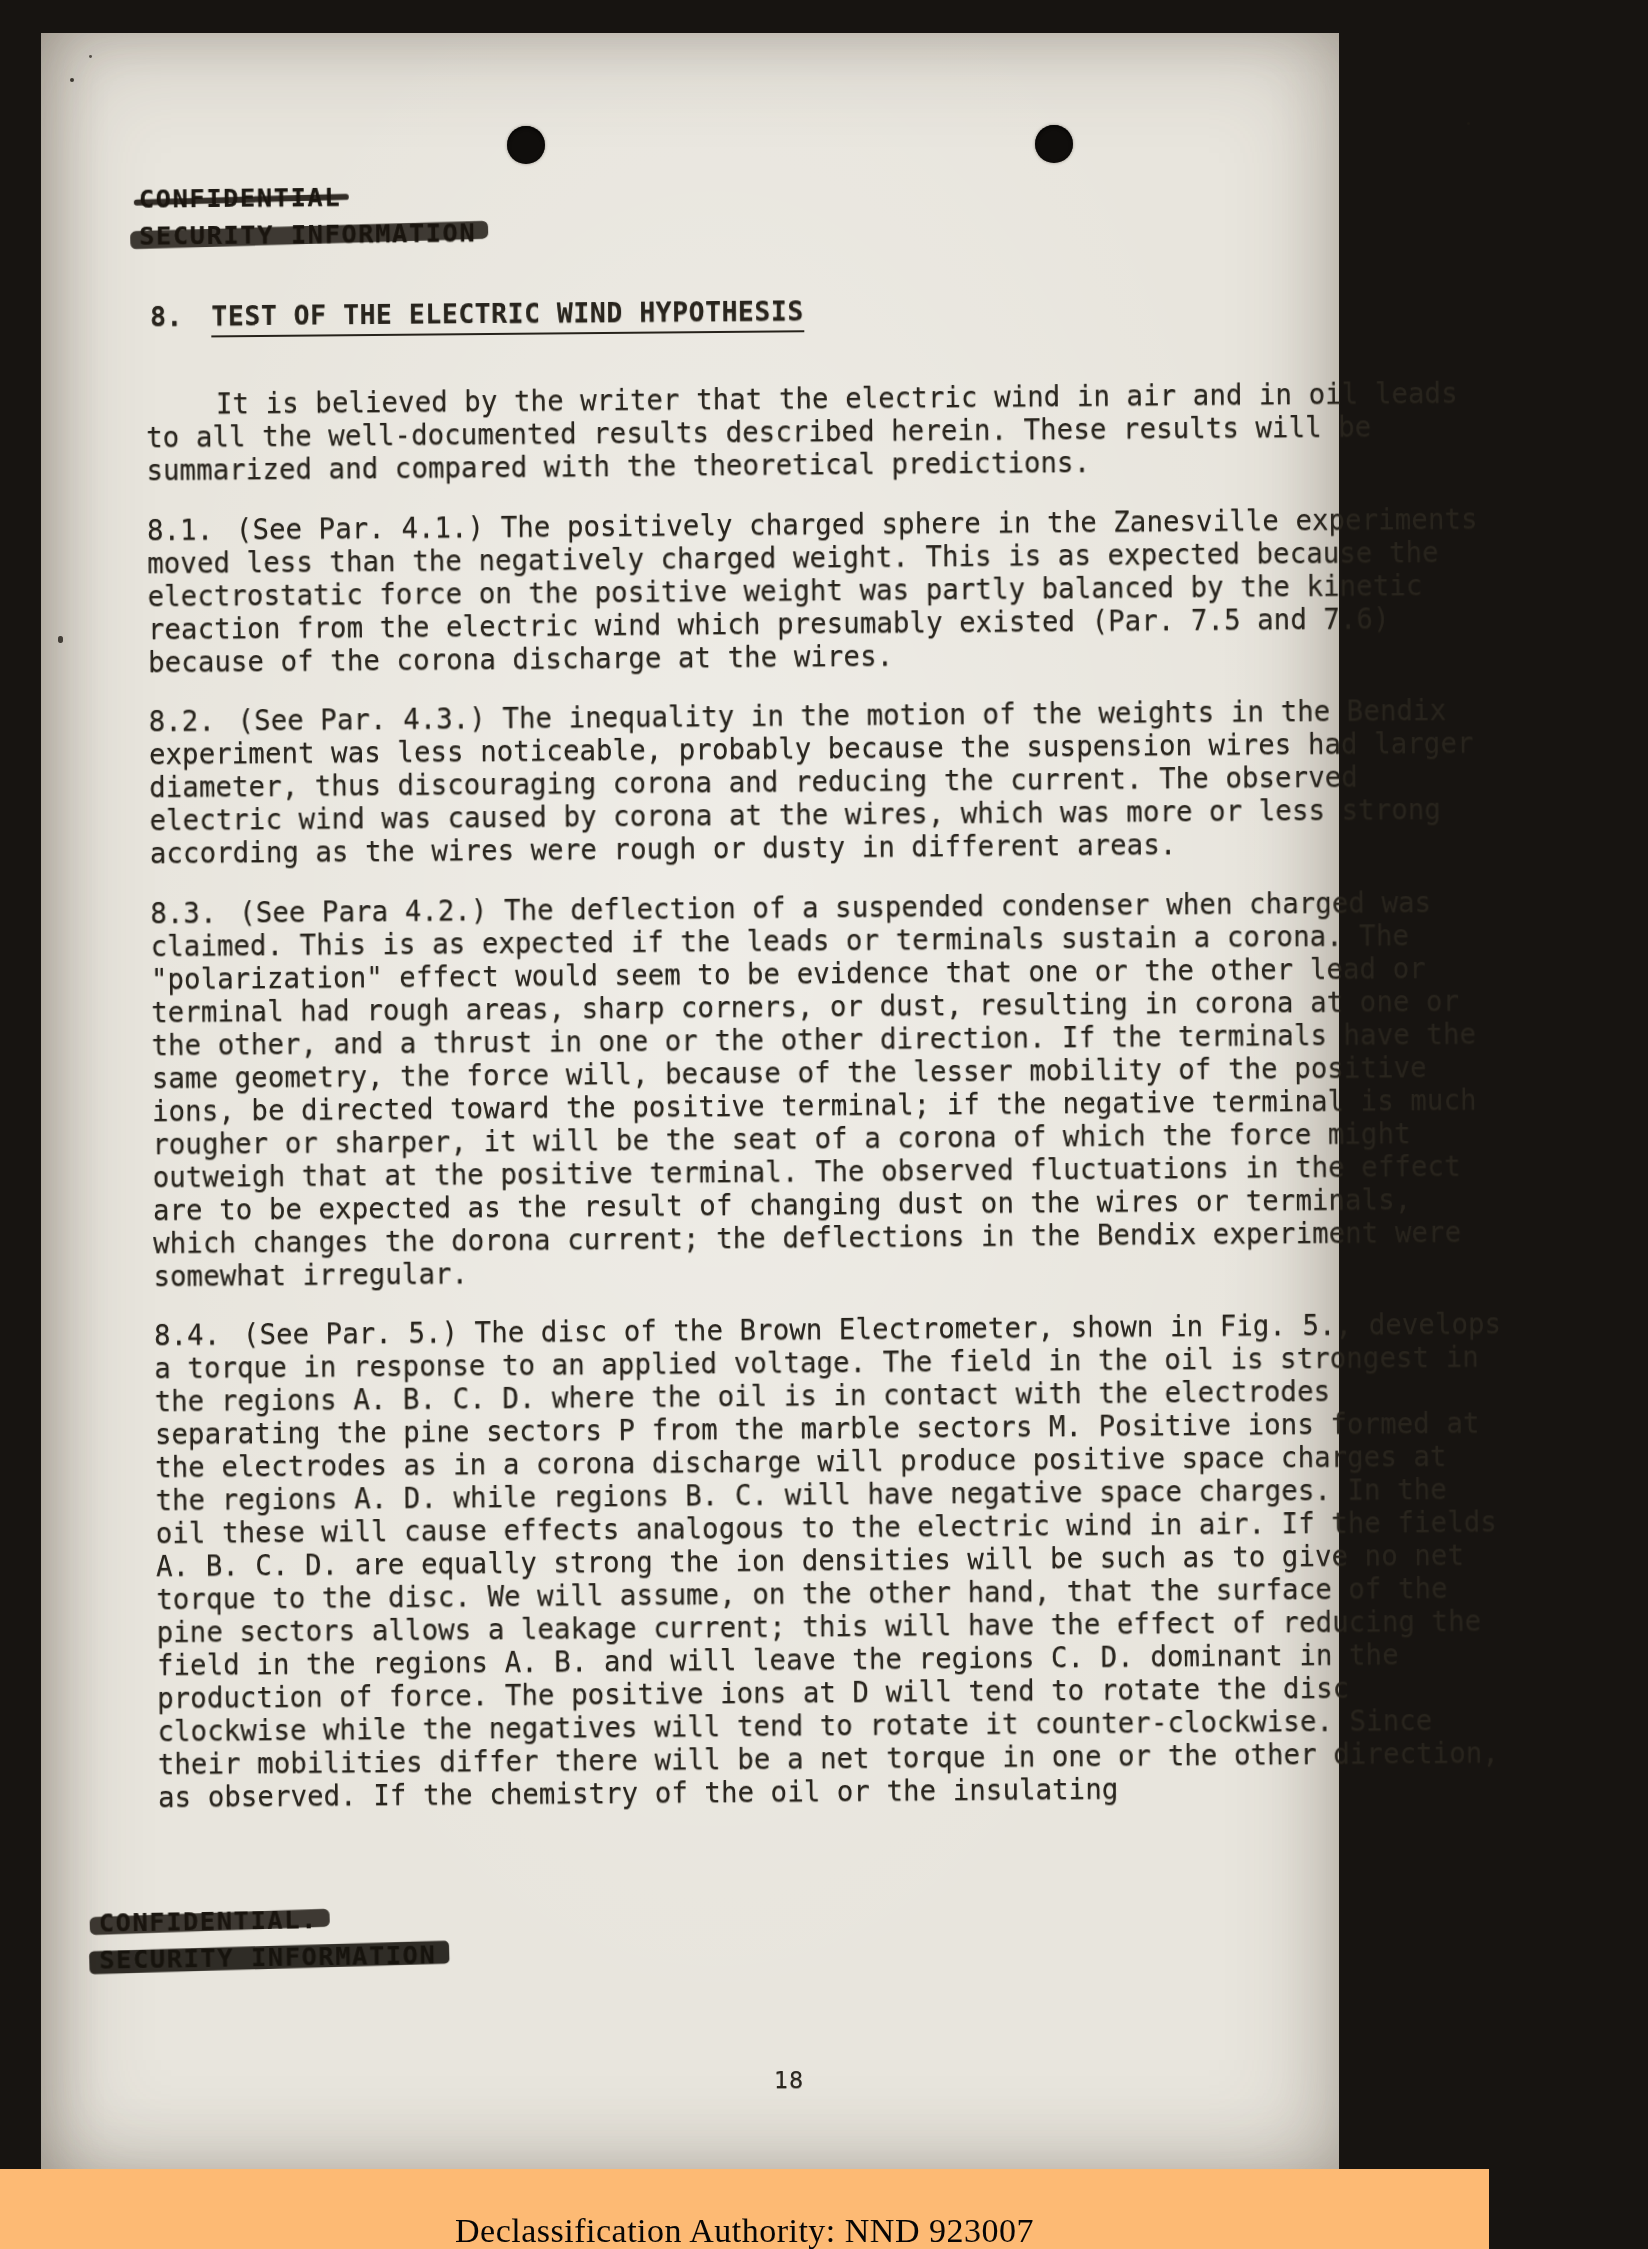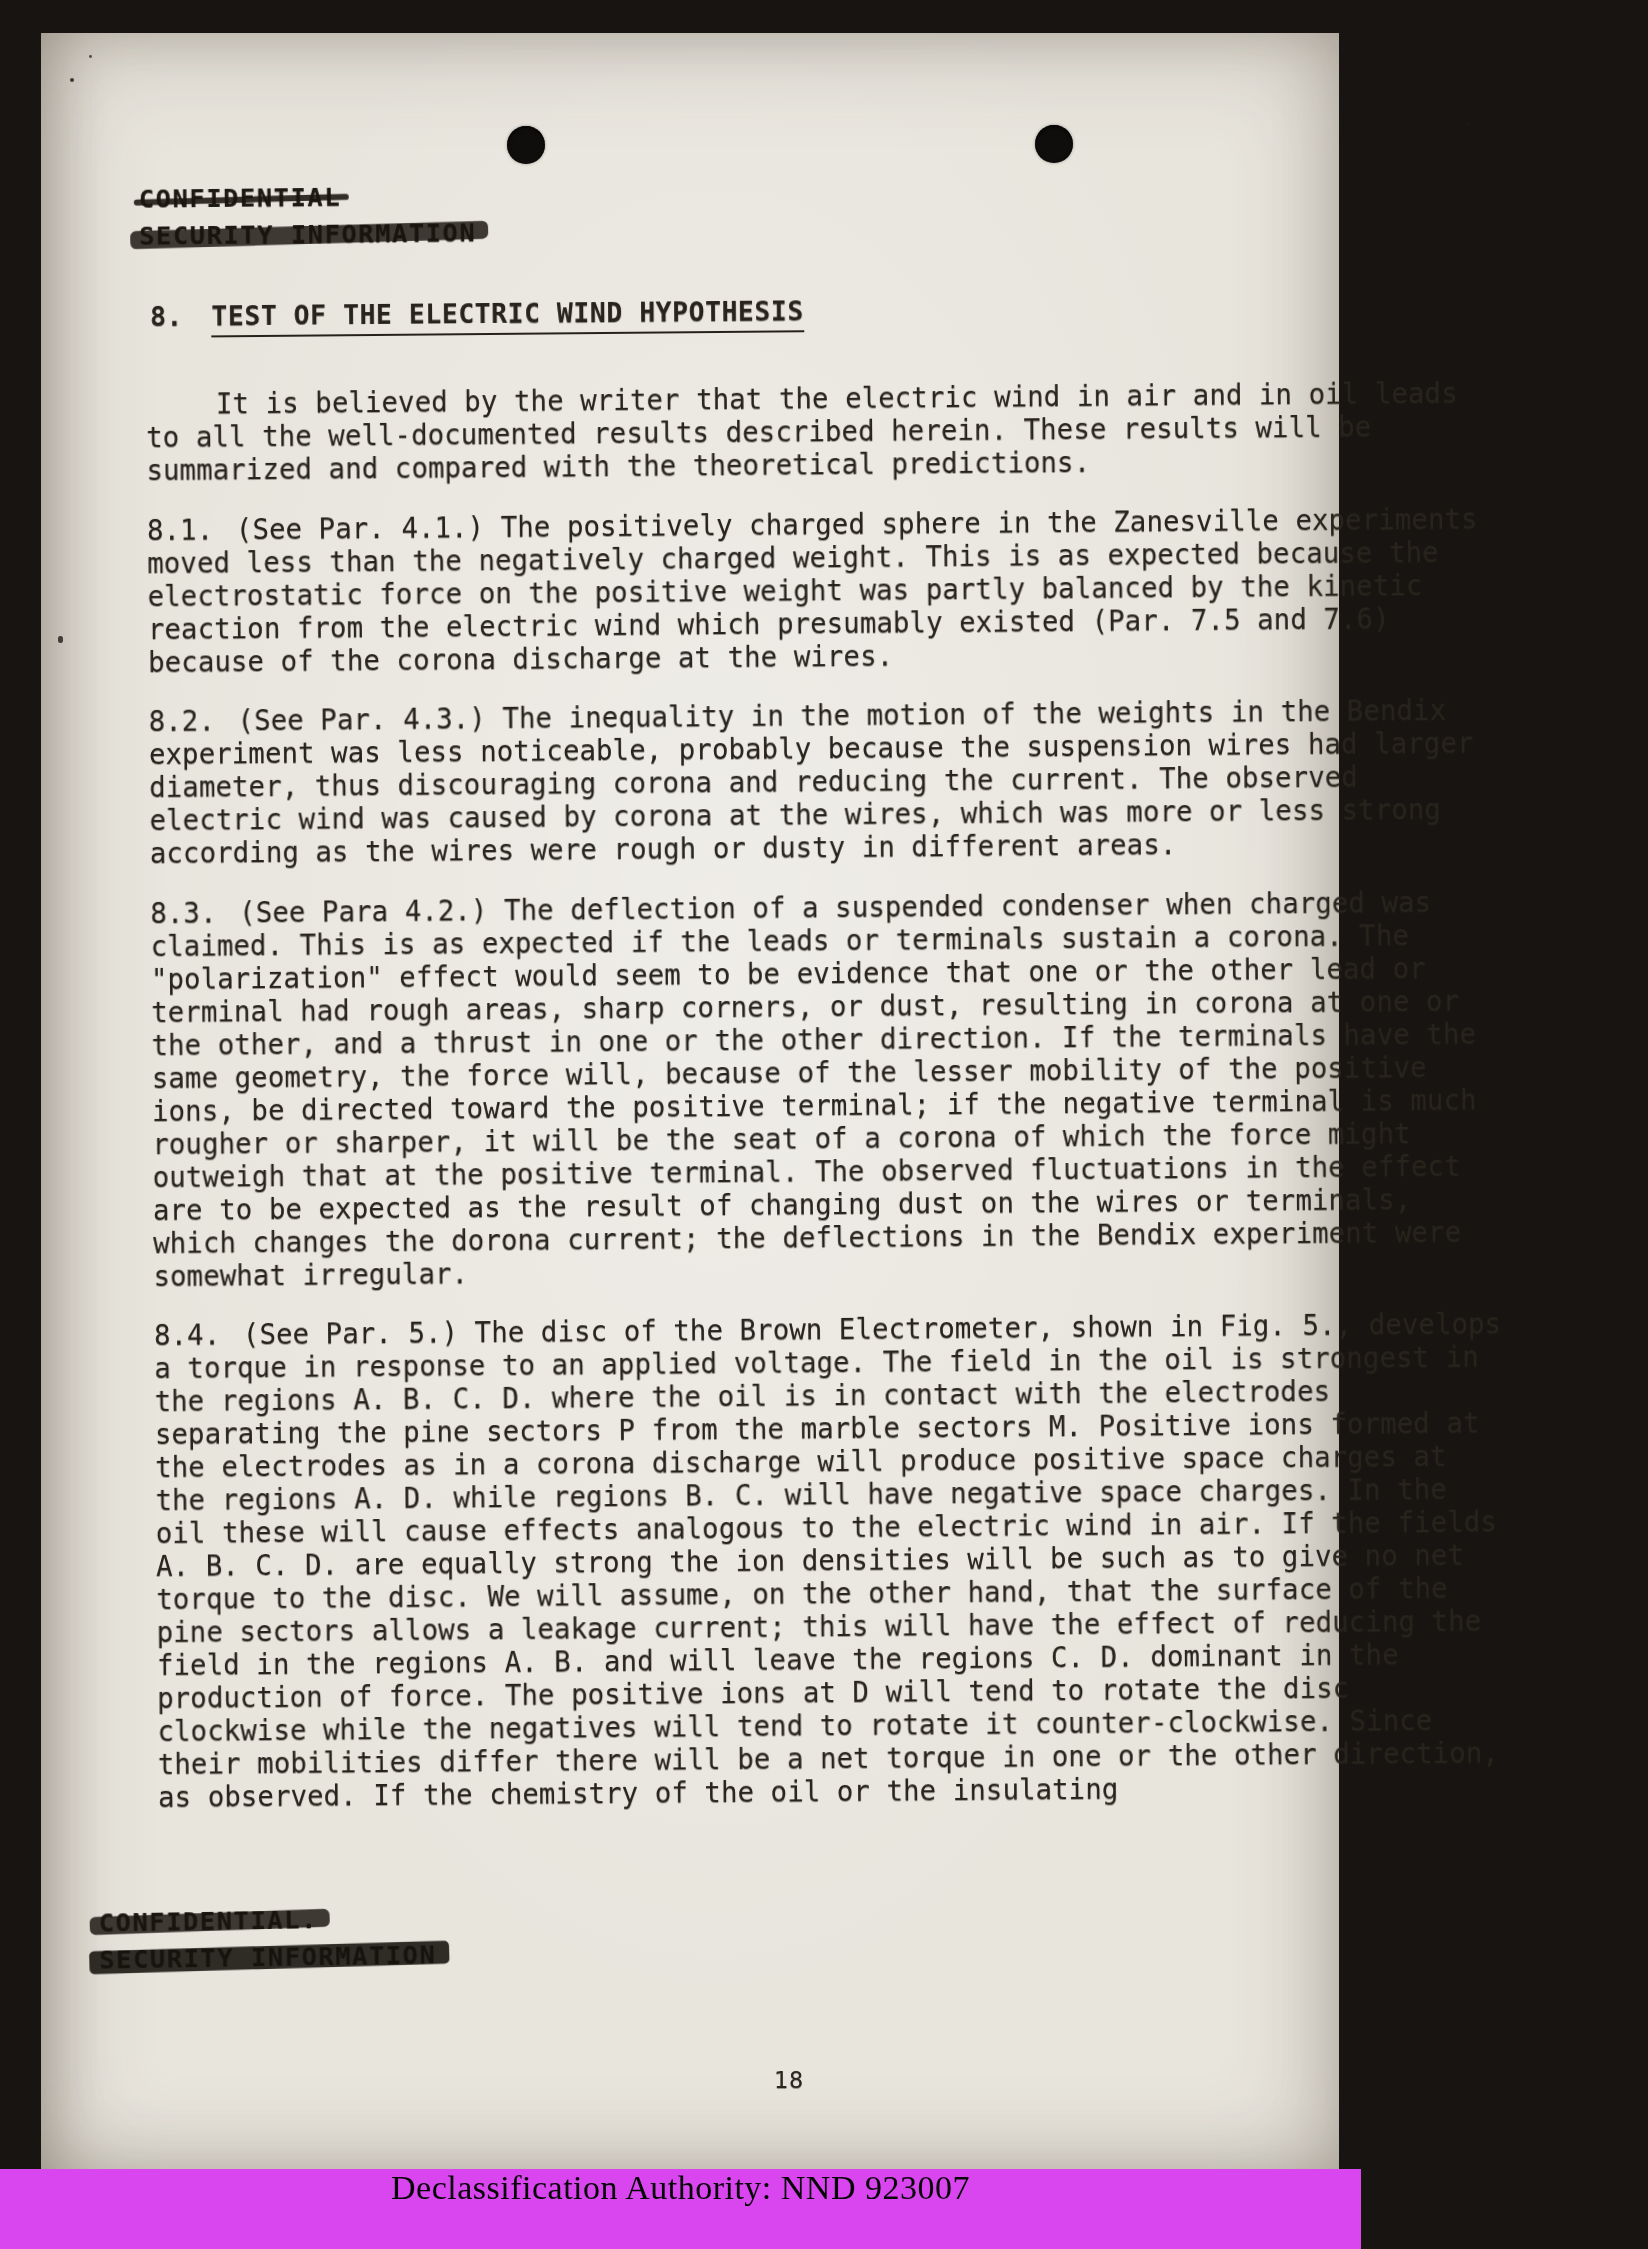--- a/index.html
+++ b/index.html
@@ -138,25 +138,25 @@
   }
   .speck-1 { left: 28.5px;  top: 45px;   width: 4.4px;  height: 4.4px;  opacity: .85; }
   .speck-2 { left: 48px;  top: 22.6px;   width: 2.9px;  height: 2.9px;  opacity: .7; }
   .speck-3 { left: 16.7px;  top: 603px; width: 5.4px; height: 6.9px; opacity: .8; border-radius: 40%; }
   .speck-4 { left: 1426px; top: 89px; width: 3.4px;  height: 3.4px;  opacity: .55; }
 
   .footer-strip {
     position: absolute;
     left: 0;
     top: 2169px;
-    width: 1361px;
+    width: 1489px;
     height: 81px;
-    background: #d946ef;
+    background: #fdba74;
     display: flex;
-    align-items: flex-start;
+    align-items: flex-end;
     justify-content: center;
   }
   .footer-strip span {
     font-family: "Liberation Serif", serif;
     font-size: 34px;
     color: #060606;
     letter-spacing: 0.5px;
   }
 </style>
 </head>

